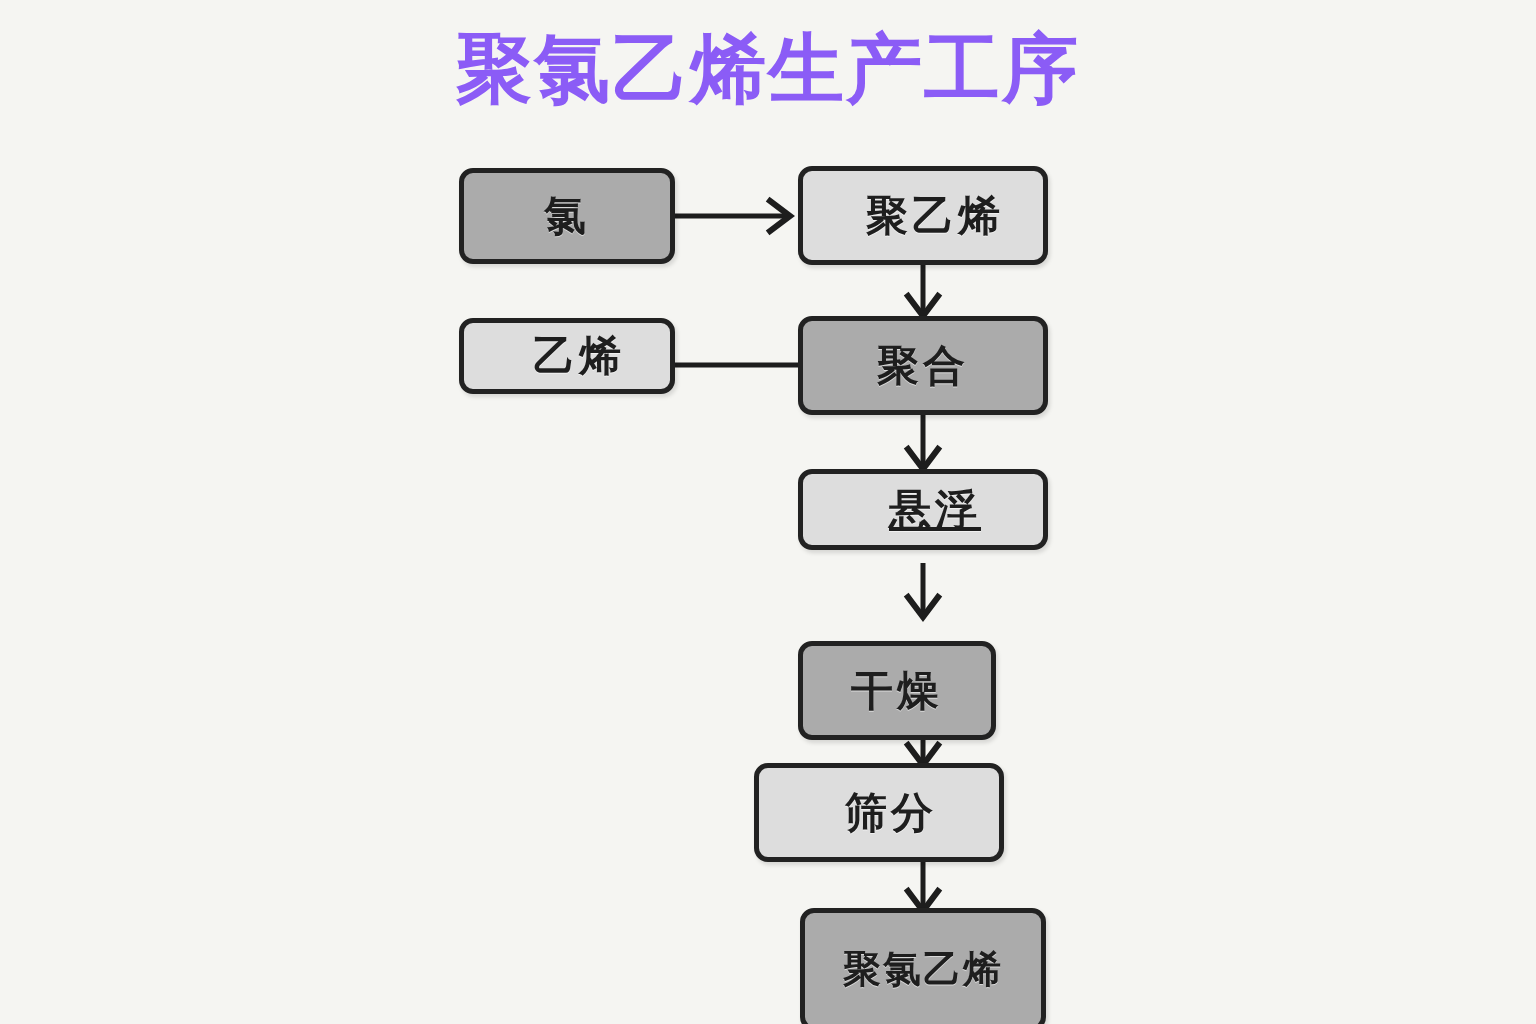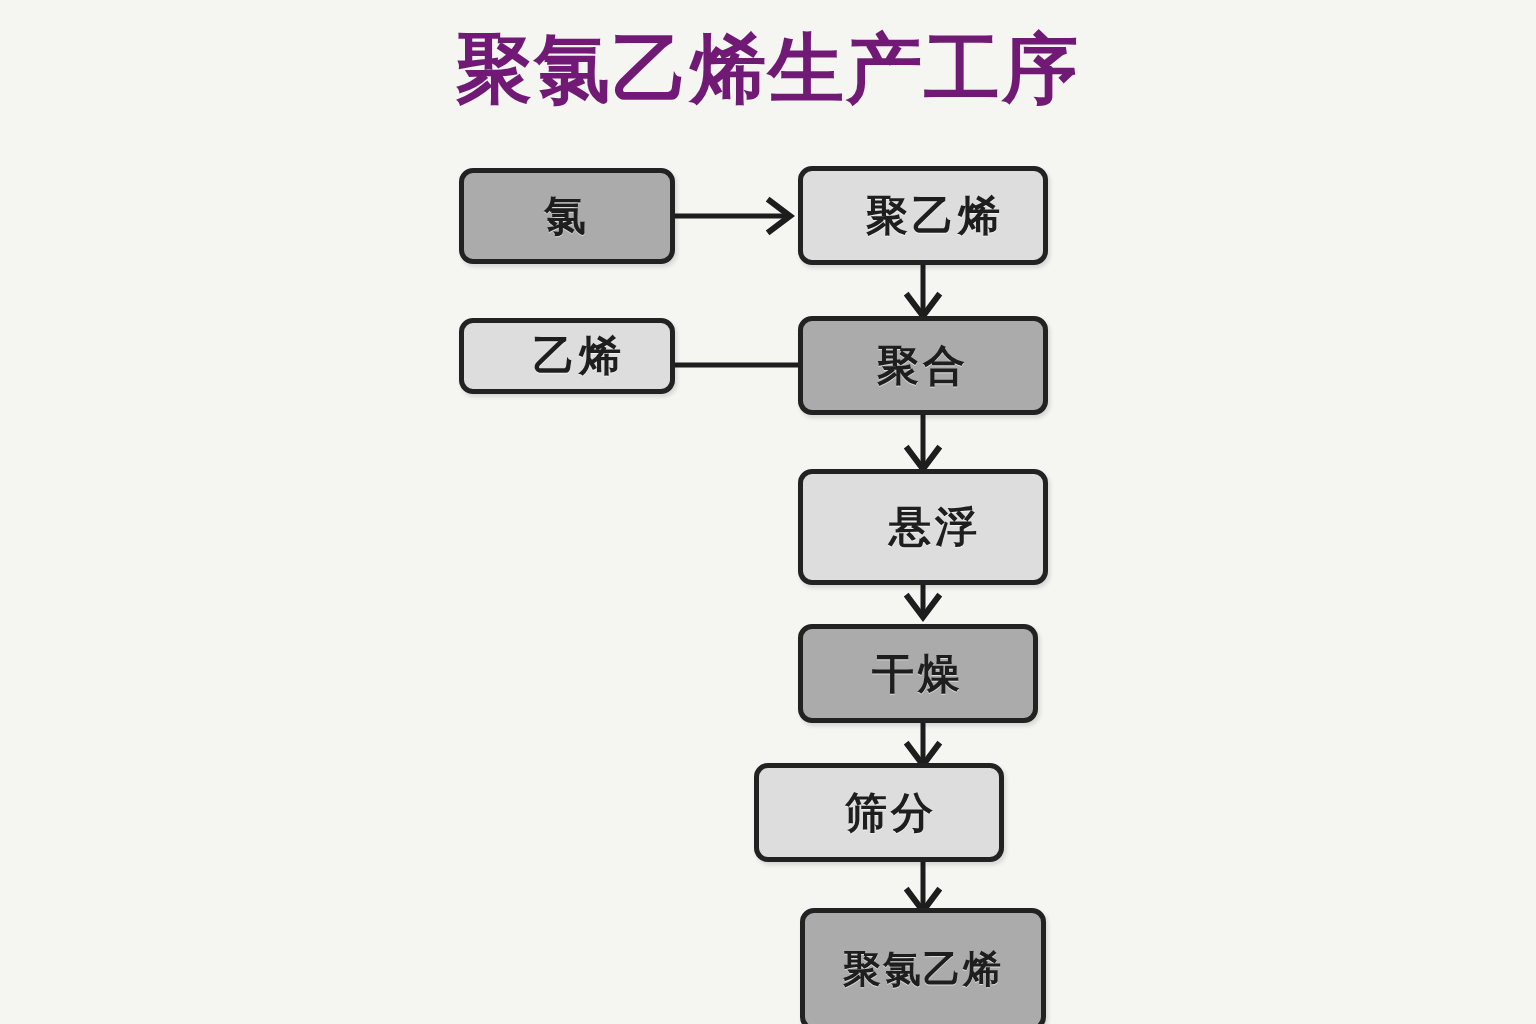--- a/index.html
+++ b/index.html
@@ -23,21 +23,21 @@
   
   .title {
     position: absolute;
     left: 0;
     top: 24px;
     width: 1536px;
     text-align: center;
     font-size: 76px;
     line-height: 90px;
     font-weight: bold;
-    color: #701a75;
+    color: #8b5cf6;
     letter-spacing: 2px;
     white-space: nowrap;
     -webkit-font-smoothing: antialiased;
   }
 
   
   .node {
     position: absolute;
     box-sizing: border-box;
     border: 5px solid #222222;
@@ -124,25 +124,25 @@
   </div>
 
   <div class="node light" style="left:459px; top:318px; width:216px; height:76px;">
     <span>乙烯</span>
   </div>
 
   <div class="node dark" style="left:798px; top:316px; width:250px; height:99px;">
     <span>聚合</span>
   </div>
 
-  <div class="node light" style="left:798px; top:469px; width:250px; height:116px;">
+  <div class="node light" style="left:798px; top:469px; width:250px; height:81px;text-decoration:underline;">
     <span>悬浮</span>
   </div>
 
-  <div class="node dark" style="left:798px; top:624px; width:240px; height:99px;">
+  <div class="node dark" style="left:798px; top:641px; width:198px; height:99px;">
     <span>干燥</span>
   </div>
 
   <div class="node light" style="left:754px; top:763px; width:250px; height:99px;">
     <span>筛分</span>
   </div>
 
   <div class="node dark" style="left:800px; top:908px; width:246px; height:123px; font-size:38px; letter-spacing:2px;">
     <span>聚氯乙烯</span>
   </div>

